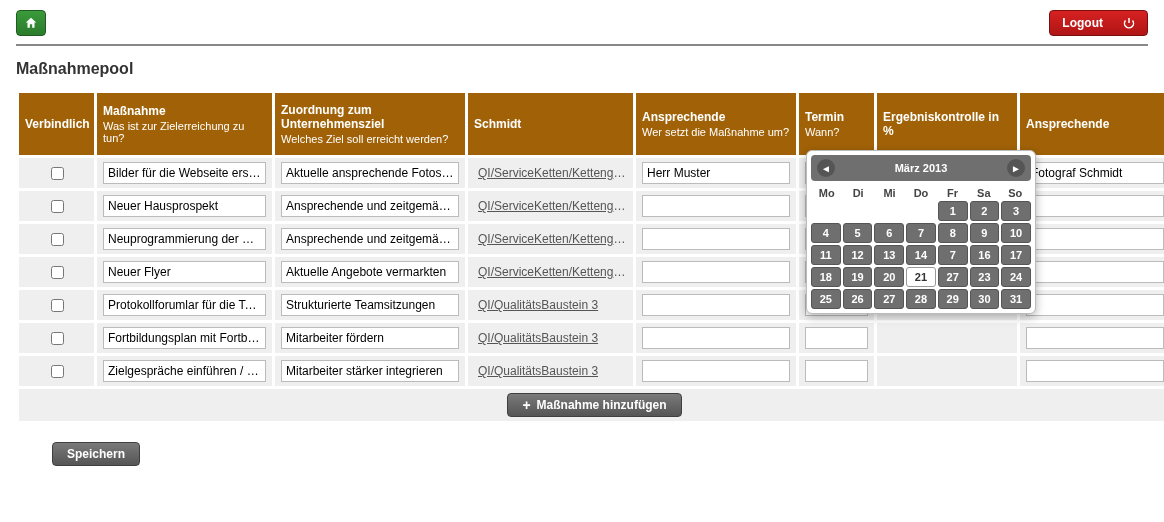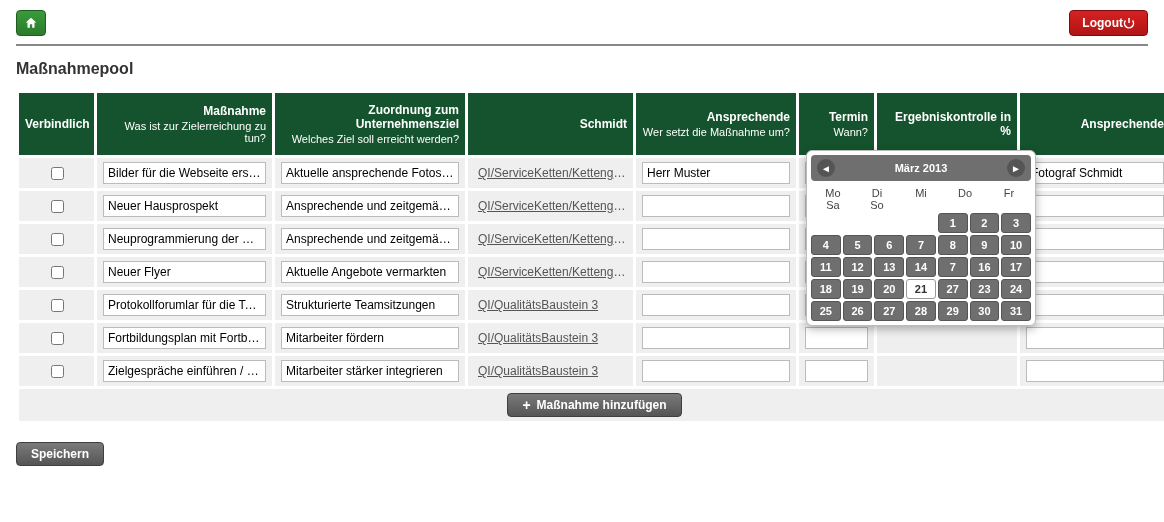--- a/index.html
+++ b/index.html
@@ -34,42 +34,42 @@
   .logout-btn {
     height: 26px;
     padding: 0 12px;
     background: linear-gradient(#d62121,#b01515);
     border: 1px solid #7a0e0e;
     border-radius: 4px;
     color: #fff;
     font-weight: bold;
     display: flex;
     align-items: center;
-    gap: 0;
+    gap: 20px;
     cursor: pointer;
   }
   h1.page-title {
     font-size: 16px;
     font-weight: bold;
     margin: 0 0 12px 0;
     color: #333;
   }
   table.main {
     width: 100%;
     border-collapse: separate;
     border-spacing: 3px;
     table-layout: fixed;
   }
   table.main th {
-    background: #14532d;
+    background: #a16207;
     color: #fff;
     font-size: 12px;
     padding: 10px 6px;
     vertical-align: middle;
-    text-align: right;
+    text-align: left;
   }
   table.main th .sub {
     display: block;
     font-weight: normal;
     font-size: 11px;
     margin-top: 2px;
   }
   table.main td {
     background: #efefef;
     padding: 4px 6px;
@@ -127,21 +127,21 @@
     border-radius: 4px;
     color: #fff;
     font-weight: bold;
     padding: 4px 14px;
     cursor: pointer;
     display: inline-flex;
     align-items: center;
     gap: 6px;
     font-size: 12px;
   }
-  .save-btn { margin-top: 18px; }
+  .save-btn { margin-top: 18px; margin-left: 36px; }
 
   
   .datepicker {
     position: absolute;
     width: 230px;
     background: #fff;
     border: 1px solid #bbb;
     border-radius: 6px;
     box-shadow: 0 3px 10px rgba(0,0,0,.3);
     padding: 4px;
@@ -164,23 +164,23 @@
     background: #555;
     border-radius: 50%;
     display: flex;
     align-items: center;
     justify-content: center;
     cursor: pointer;
     font-size: 10px;
   }
   .dp-dow {
     display: grid;
-    grid-template-columns: repeat(5, 1fr);
+    grid-template-columns: repeat(7, 1fr);
     text-align: center;
-    font-weight: normal;
+    font-weight: bold;
     color: #444;
     margin: 6px 0 2px;
   }
   .dp-grid {
     display: grid;
     grid-template-columns: repeat(7, 1fr);
     gap: 2px;
   }
   .dp-cell {
     height: 20px;

